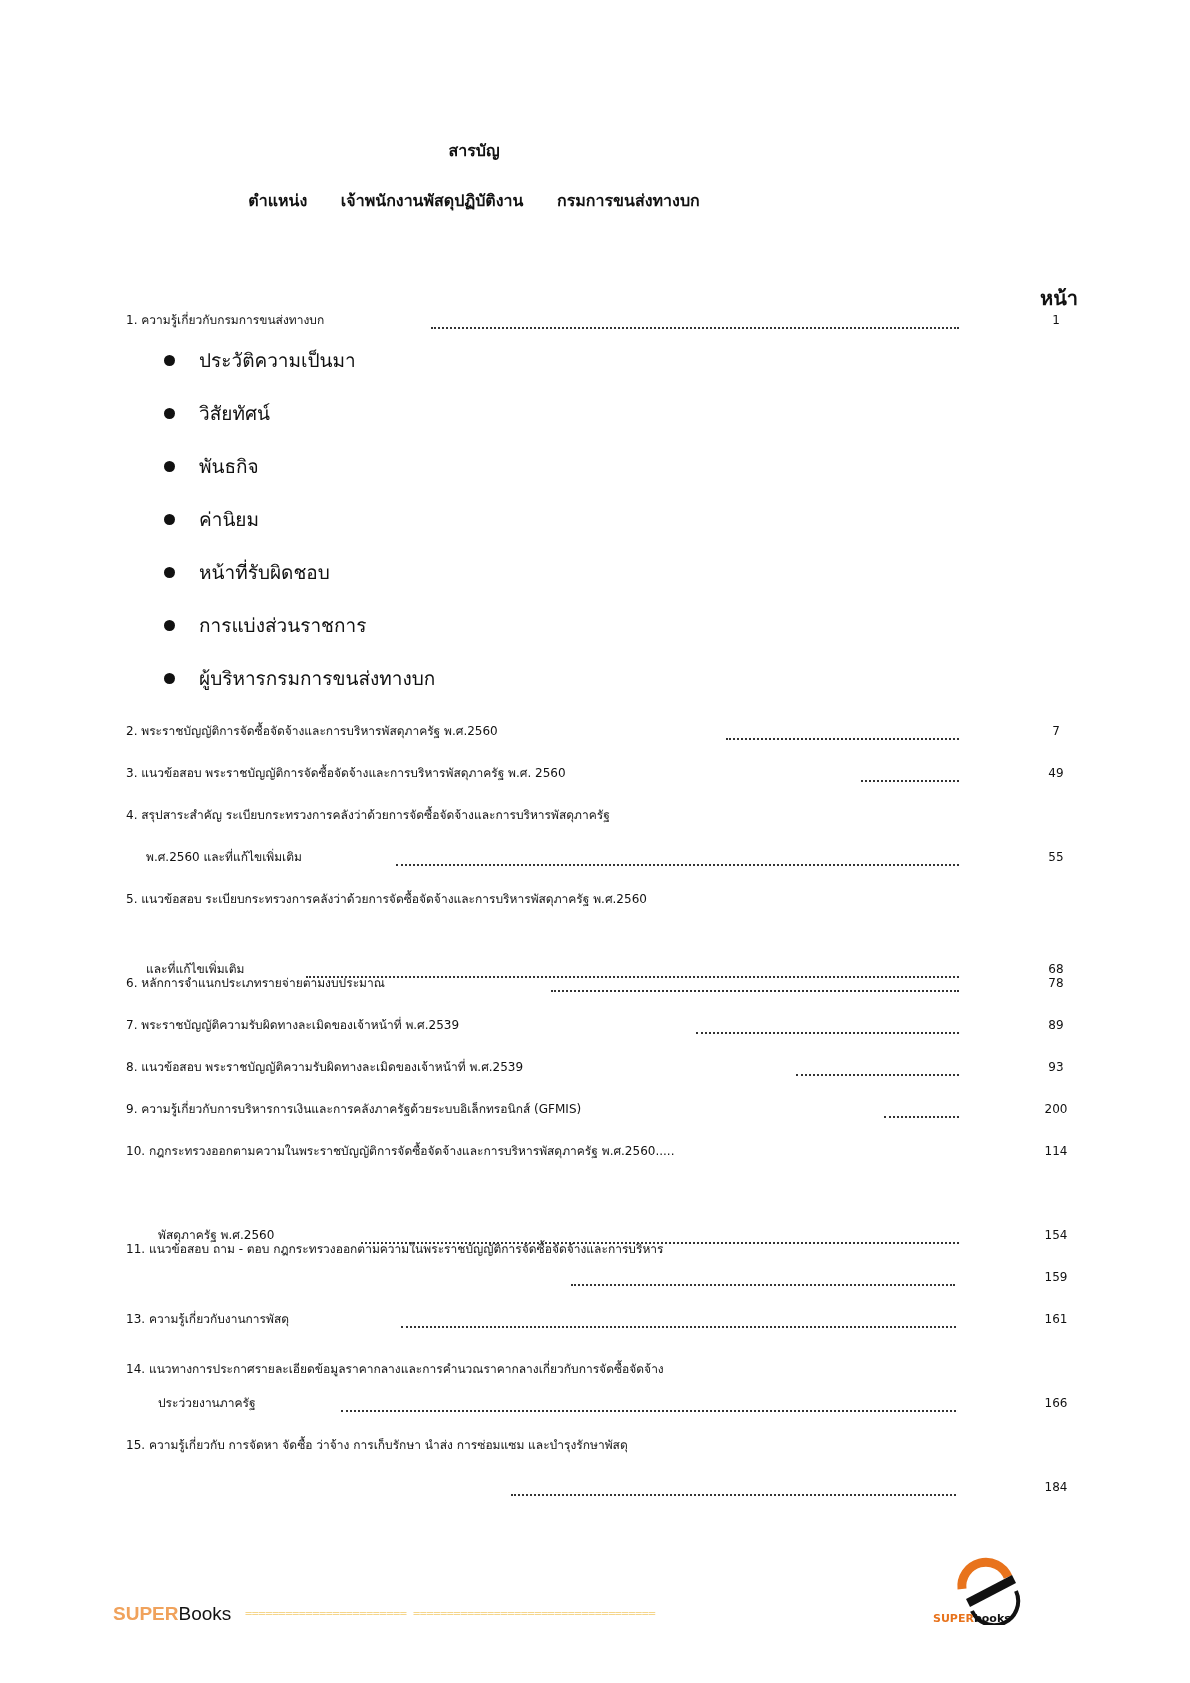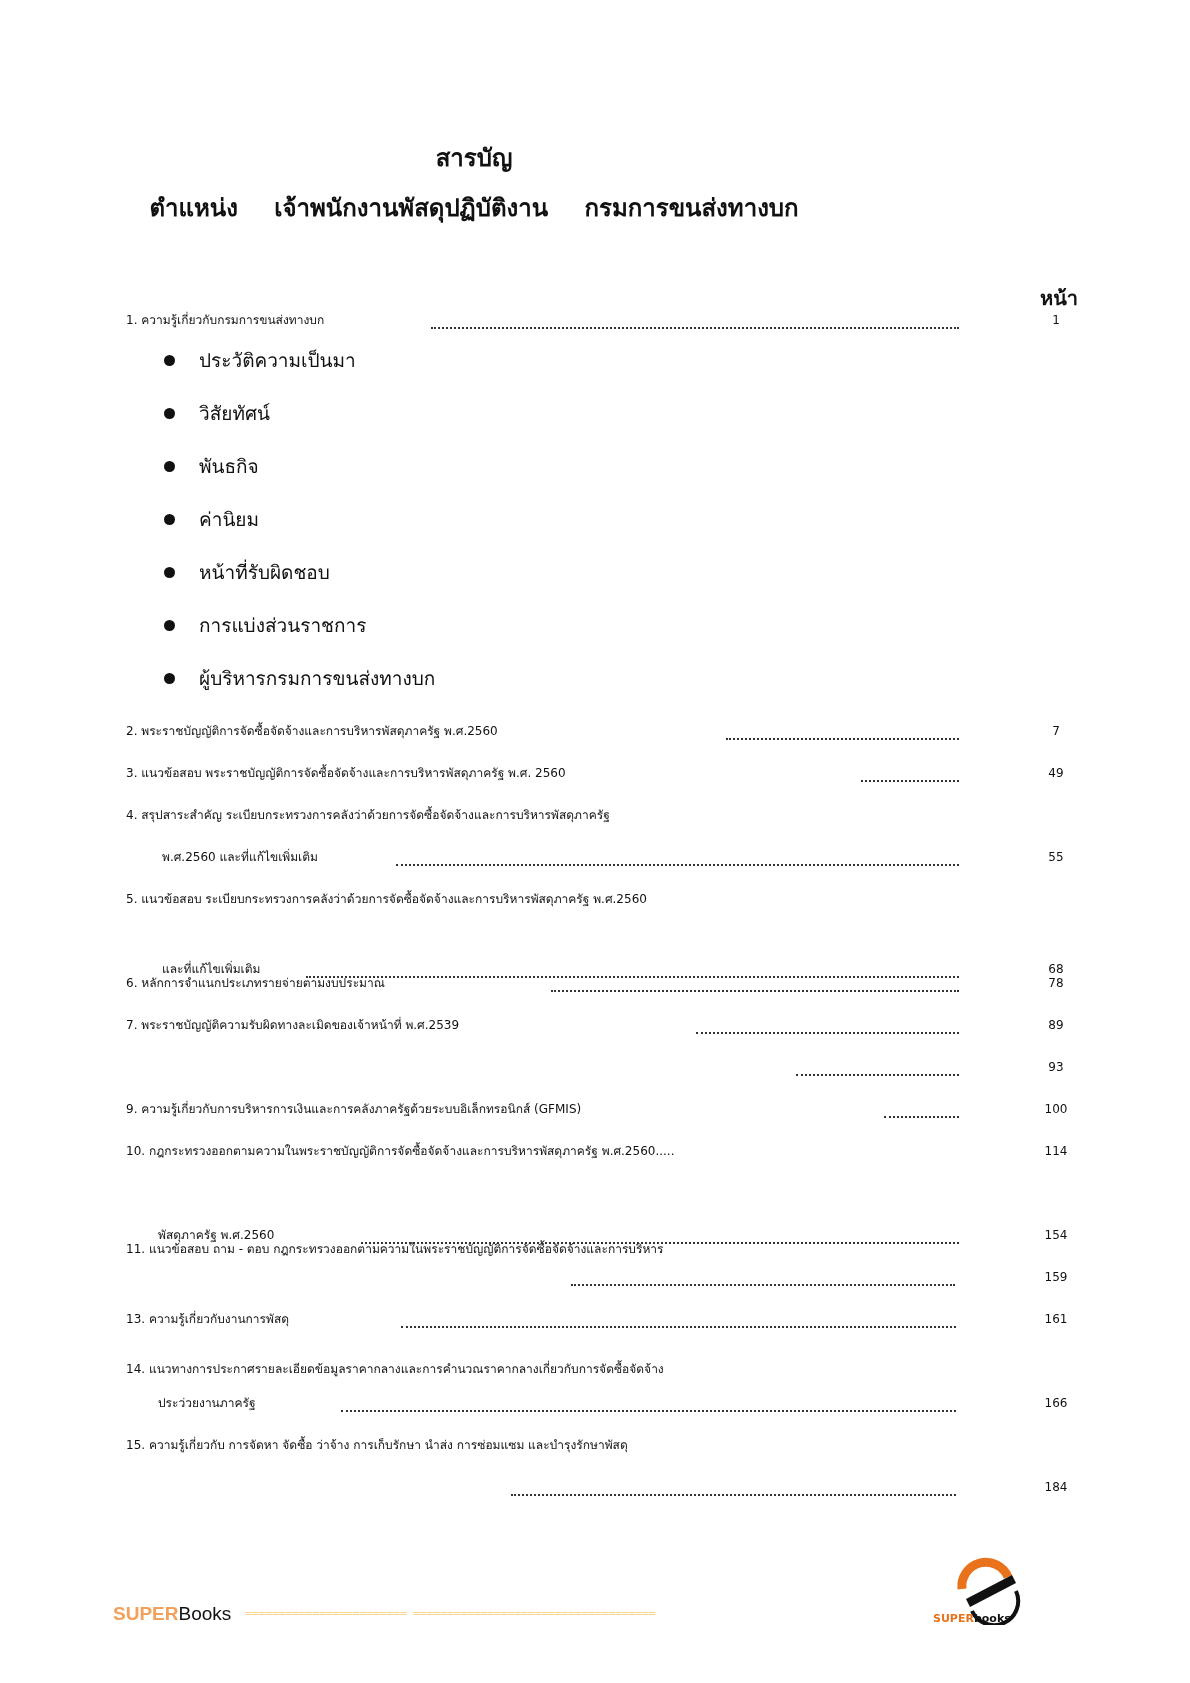--- a/index.html
+++ b/index.html
@@ -1,26 +1,26 @@
 <!DOCTYPE html>
 <html><head>
 <meta charset="utf-8">
 <style>
   html, body { margin:0; padding:0; background:#ffffff; }
   body { width:1190px; height:1683px; position:relative; overflow:hidden;
          font-family:"DejaVu Sans","Liberation Sans",sans-serif; color:#111; }
-  .title { position:absolute; left:0; width:948px; text-align:center; font-weight:bold; font-size:24px; }
+  .title { position:absolute; left:0; width:948px; text-align:center; font-weight:bold; font-size:16px; }
   .t1 { top:138px; }
   .t2 { top:188px; }
   .t2 span { margin:0 14px; }
   .page-col-head { position:absolute; left:1040px; top:282px; font-weight:bold; font-size:20px; }
   .toc { position:absolute; left:126px; top:0; width:960px; }
   .row { position:absolute; left:0; width:960px; font-size:12px; height:30px; line-height:30px; }
   .row .txt { position:absolute; left:0; white-space:nowrap; }
-  .row .txt.indent { left:36px; }
+  .row .txt.indent { left:20px; }
   .row .txt.indent2 { left:32px; }
   .row .leader { position:absolute; height:2px; top:20px; border-bottom:2px dotted #333; }
   .row .pg { position:absolute; right:0; width:60px; text-align:center; }
   .bullet { position:absolute; left:38px; font-size:19px; height:30px; line-height:30px; }
   .bullet .dot { position:absolute; left:0; top:10px; width:11px; height:11px; background:#111; border-radius:50%; }
   .bullet .lbl { position:absolute; left:35px; white-space:nowrap; }
   .footer-brand { position:absolute; left:113px; top:1603px; font-family:"Liberation Sans",sans-serif; font-size:19px; }
   .footer-brand .super { color:#f0a25c; font-weight:bold; }
   .footer-brand .books { color:#111; }
   .footer-rule { position:absolute; top:1606px; left:245px; width:690px; color:#f5d58a; font-family:"DejaVu Sans Mono",monospace; font-size:12px; letter-spacing:-0.5px; white-space:nowrap; overflow:hidden; }
@@ -113,28 +113,29 @@
     <span class="pg">78</span>
   </div>
 
   <div class="row" style="top:1010px;">
     <span class="txt">7. พระราชบัญญัติความรับผิดทางละเมิดของเจ้าหน้าที่ พ.ศ.2539</span>
     <span class="leader" style="left:570px;width:263px;"></span>
     <span class="pg">89</span>
   </div>
 
   <div class="row" style="top:1052px;">
+    <span class="txt">8. แนวข้อสอบ พระราชบัญญัติความรับผิดทางละเมิดของเจ้าหน้าที่ พ.ศ.2539</span>
     <span class="leader" style="left:670px;width:163px;"></span>
     <span class="pg">93</span>
   </div>
 
   <div class="row" style="top:1094px;">
     <span class="txt">9. ความรู้เกี่ยวกับการบริหารการเงินและการคลังภาครัฐด้วยระบบอิเล็กทรอนิกส์ (GFMIS)</span>
     <span class="leader" style="left:758px;width:75px;"></span>
-    <span class="pg">100</span>
+    <span class="pg">200</span>
   </div>
 
   <div class="row" style="top:1136px;">
     <span class="txt">10. กฎกระทรวงออกตามความในพระราชบัญญัติการจัดซื้อจัดจ้างและการบริหารพัสดุภาครัฐ พ.ศ.2560.....</span>
     <span class="pg">114</span>
   </div>
 
   <div class="row" style="top:1234px;">
     <span class="txt">11. แนวข้อสอบ ถาม - ตอบ กฎกระทรวงออกตามความในพระราชบัญญัติการจัดซื้อจัดจ้างและการบริหาร</span>
   </div>

